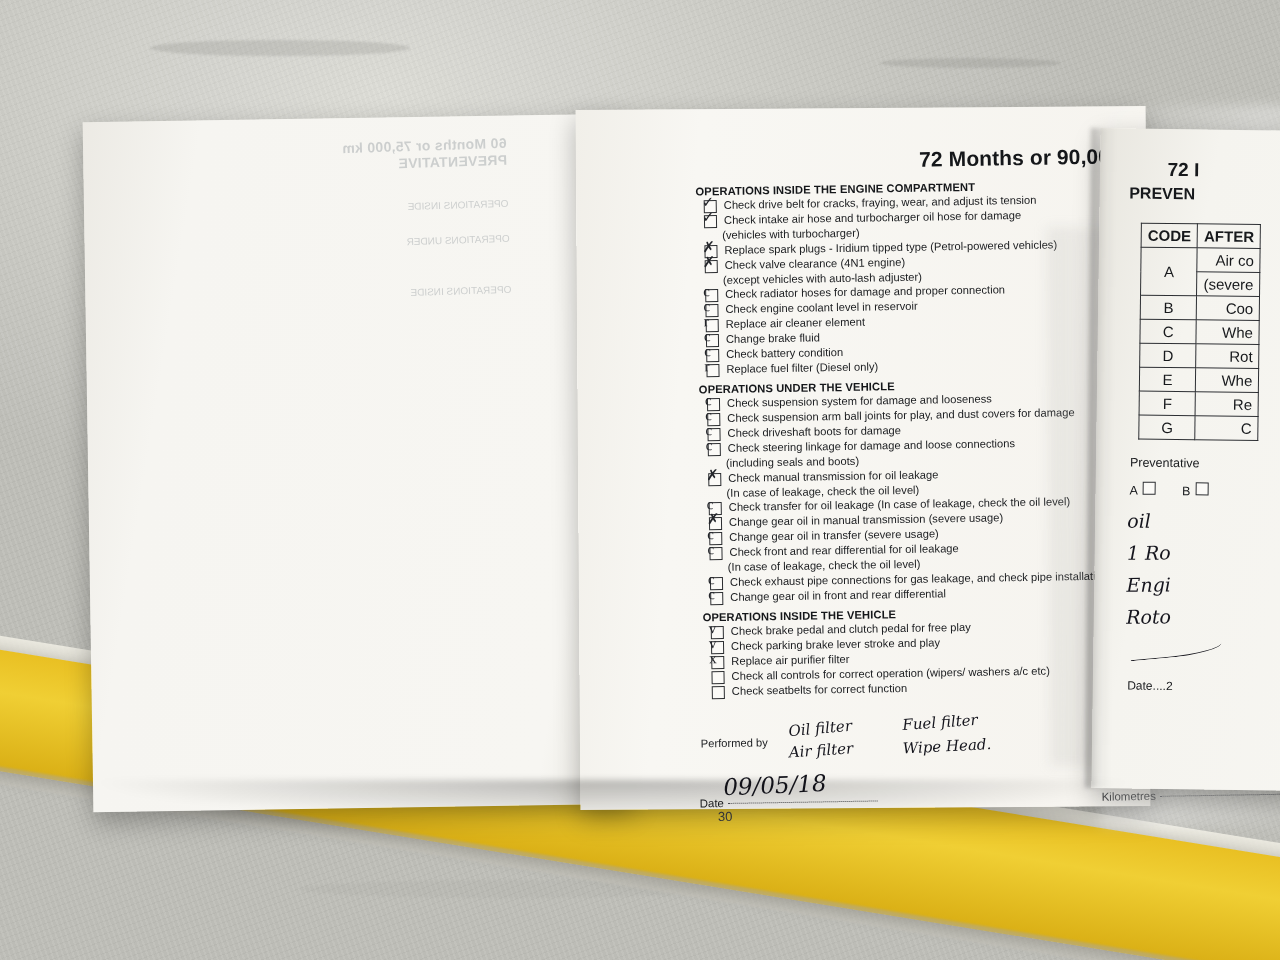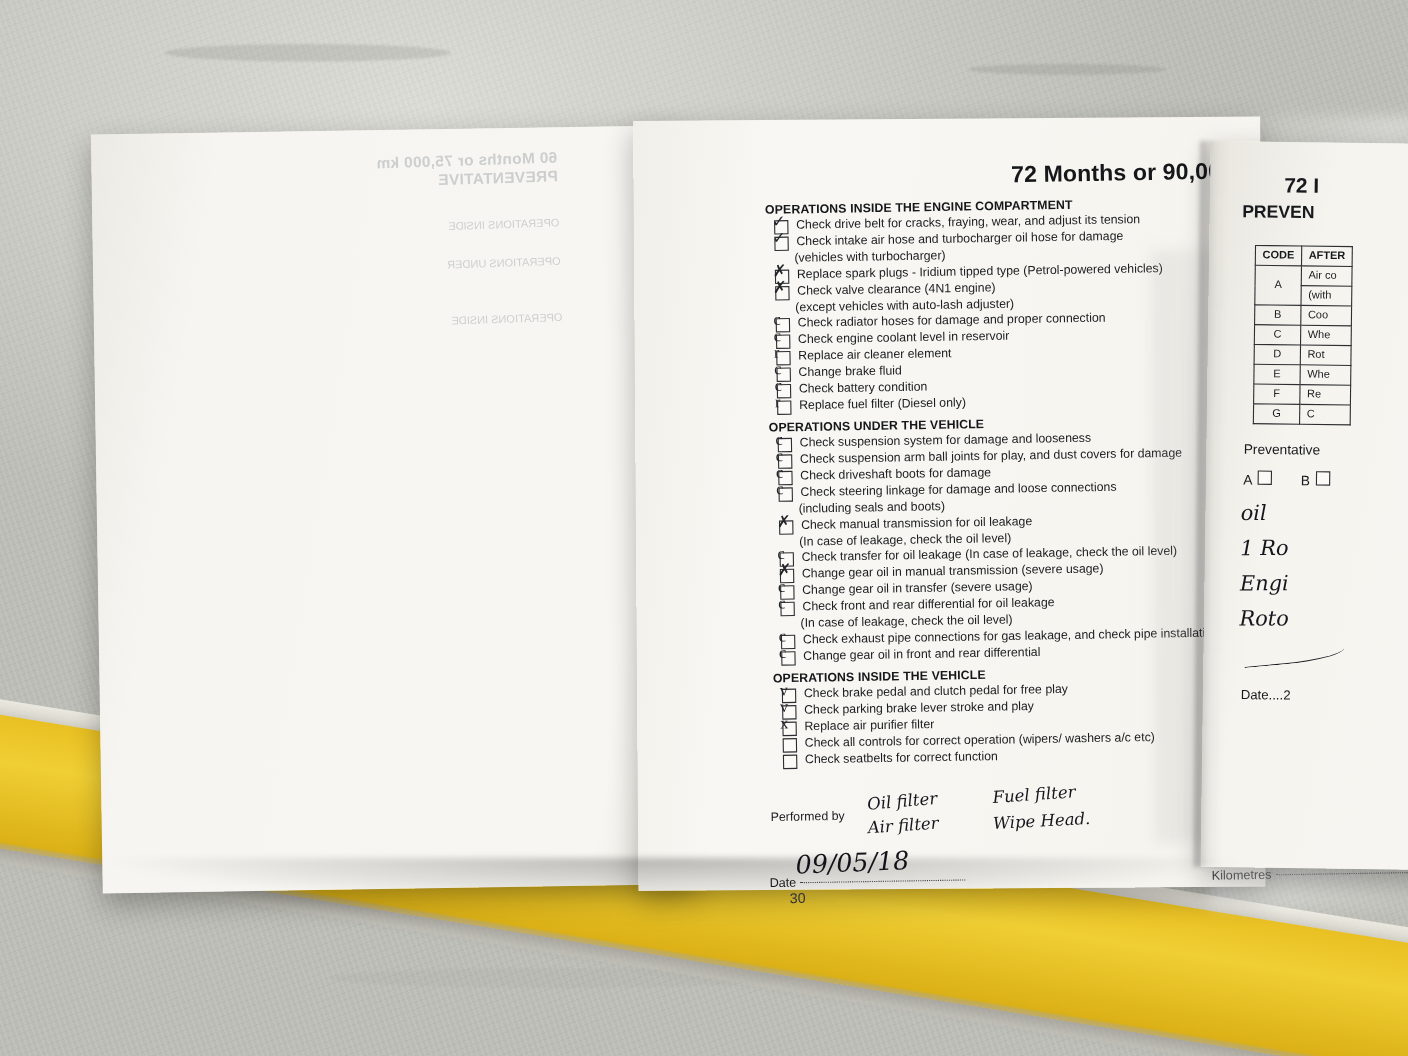--- a/index.html
+++ b/index.html
@@ -146,23 +146,23 @@
 
   .pageno{position:absolute;left:36px;top:672px;font-size:13px;color:#33353a;}
 
   
   .rp{position:absolute;left:1028px;top:38px;width:270px;height:630px;transform:rotate(0.7deg);
       font-size:12px;color:#17191c;overflow:hidden;}
   .rp .rt{font-weight:bold;font-size:19px;margin-top:14px;margin-left:48px;}
   .rp .rt2{font-weight:bold;font-size:16px;margin-top:4px;margin-left:10px;}
   table.codes{margin-top:20px;margin-left:22px;border-collapse:collapse;}
   table.codes th, table.codes td{
-    border:1.1px solid #2d2f33;font-size:10px;padding:3px 6px;text-align:center;color:#17191c;
-  }
-  table.codes td.desc{text-align:left;white-space:nowrap;}
+    border:1.1px solid #2d2f33;font-size:15px;padding:3px 6px;text-align:center;color:#17191c;
+  }
+  table.codes td.desc{text-align:right;white-space:nowrap;}
   .rp .prev{margin-top:16px;margin-left:14px;font-size:12.5px;}
   .rp .abc{margin-top:12px;margin-left:14px;font-size:12.5px;display:flex;gap:26px;align-items:center;}
   .sqbox{display:inline-block;width:11px;height:11px;border:1.2px solid #2b2d30;background:#fbfaf7;margin-left:5px;}
   .rp .hwr{margin-left:12px;margin-top:10px;font-size:19px;transform:rotate(-1deg);}
   .rp .dline{margin-top:22px;margin-left:14px;font-size:12px;}
   .rp .swoosh{margin-left:16px;margin-top:14px;width:92px;height:16px;border-bottom:1.6px solid #1b1b22;
               border-radius:0 0 60% 0;transform:rotate(-6deg);}
 
   .glare{
     position:absolute;left:520px;top:0px;width:250px;height:720px;
@@ -548,21 +548,21 @@
         <tbody>
             <tr>
           <th>CODE</th>
           <th>AFTER</th>
         </tr>
         <tr>
           <td rowspan="2">A</td>
           <td class="desc">Air co</td>
         </tr>
         <tr>
-          <td class="desc">(with</td>
+          <td class="desc">(severe</td>
         </tr>
         <tr>
           <td>B</td>
           <td class="desc">Coo</td>
         </tr>
         <tr>
           <td>C</td>
           <td class="desc">Whe</td>
         </tr>
         <tr>

